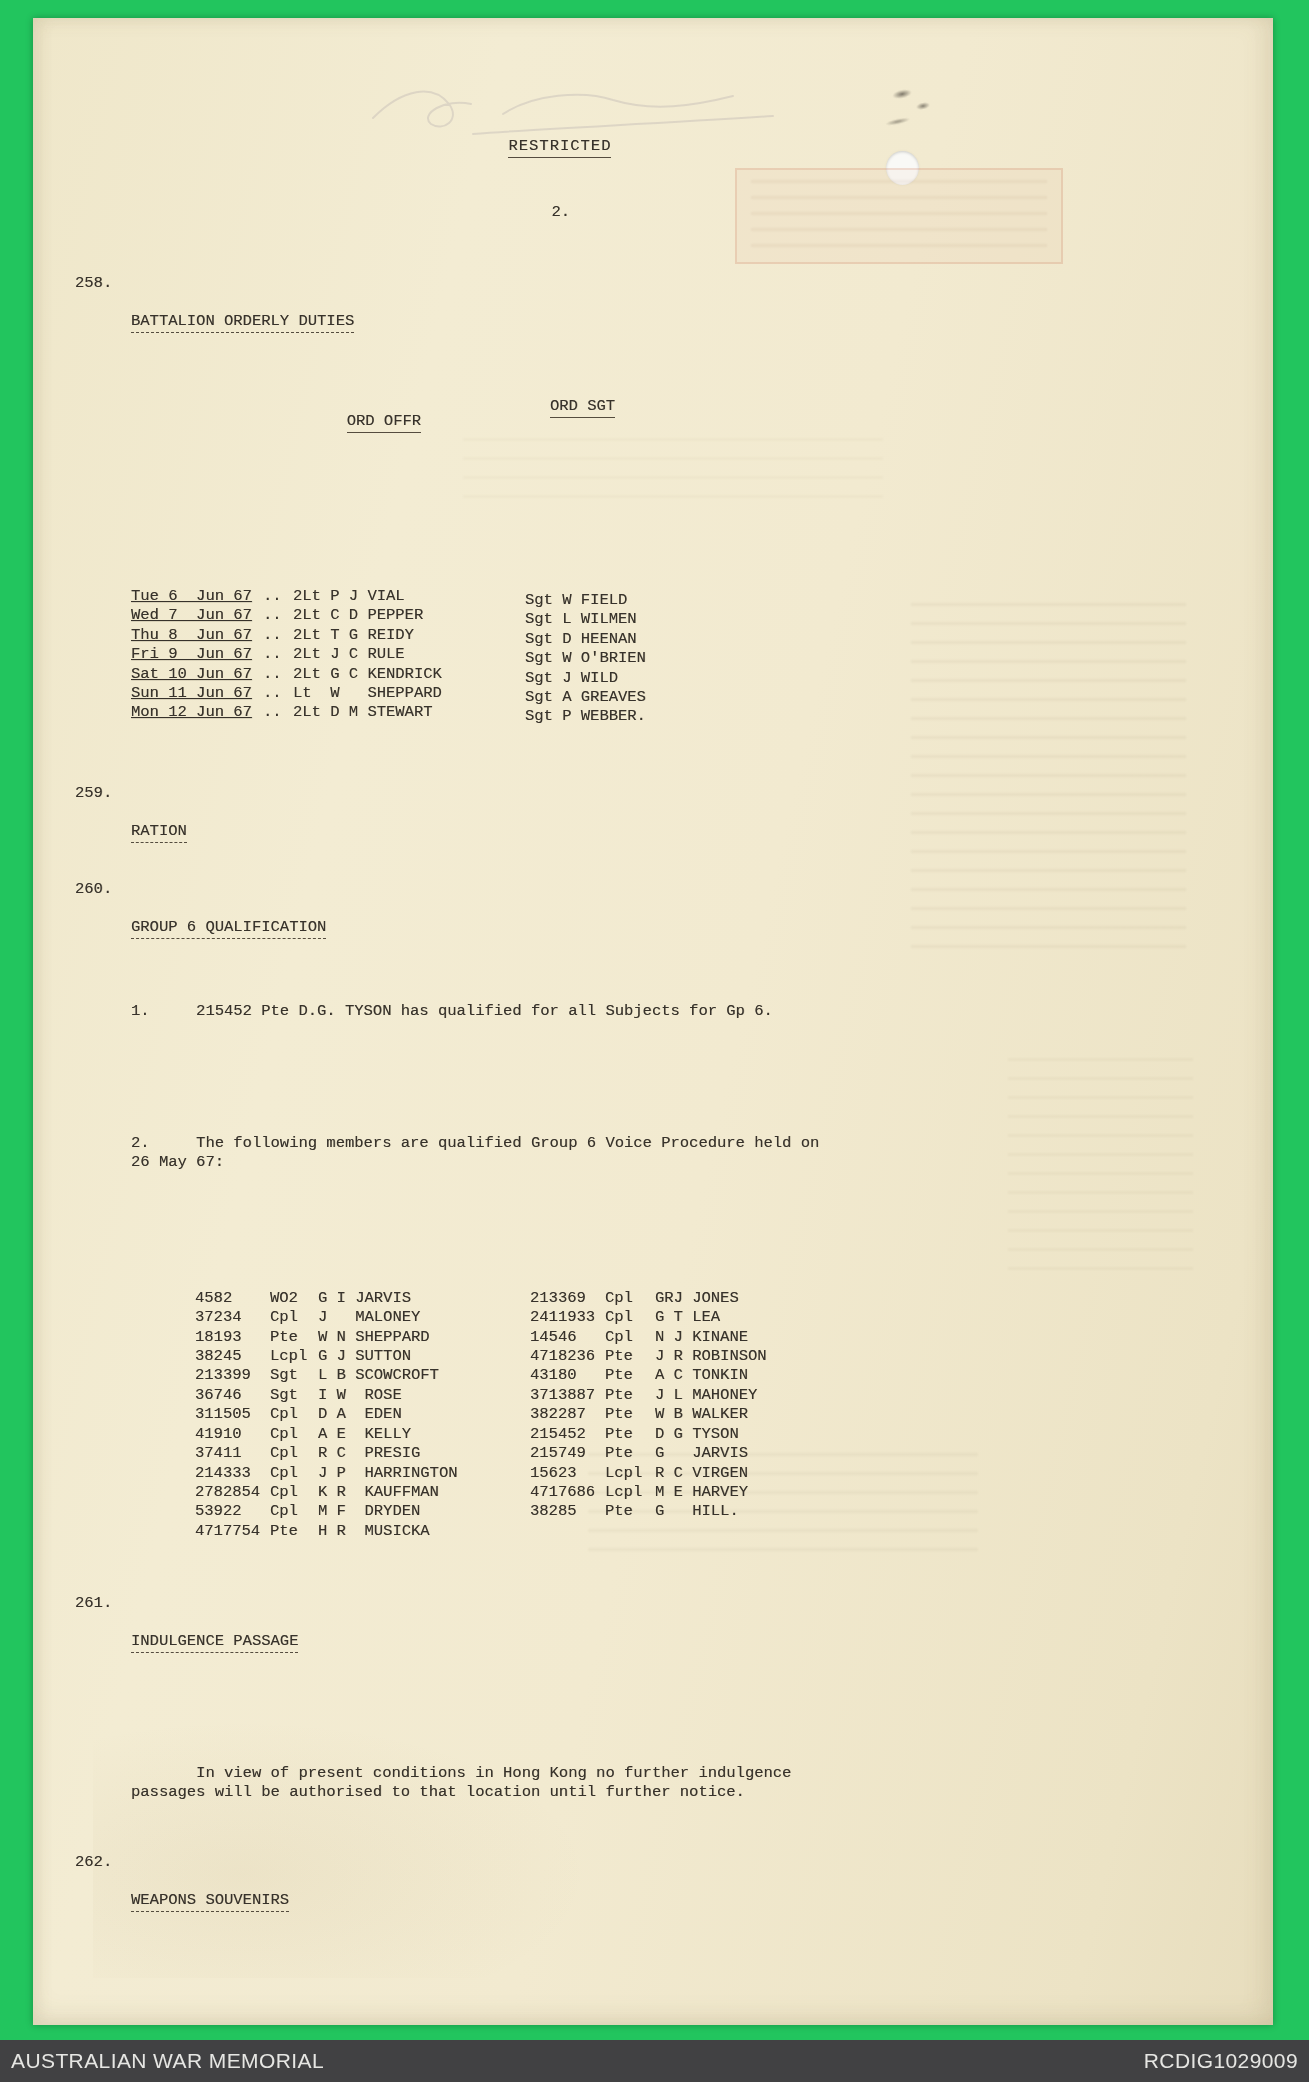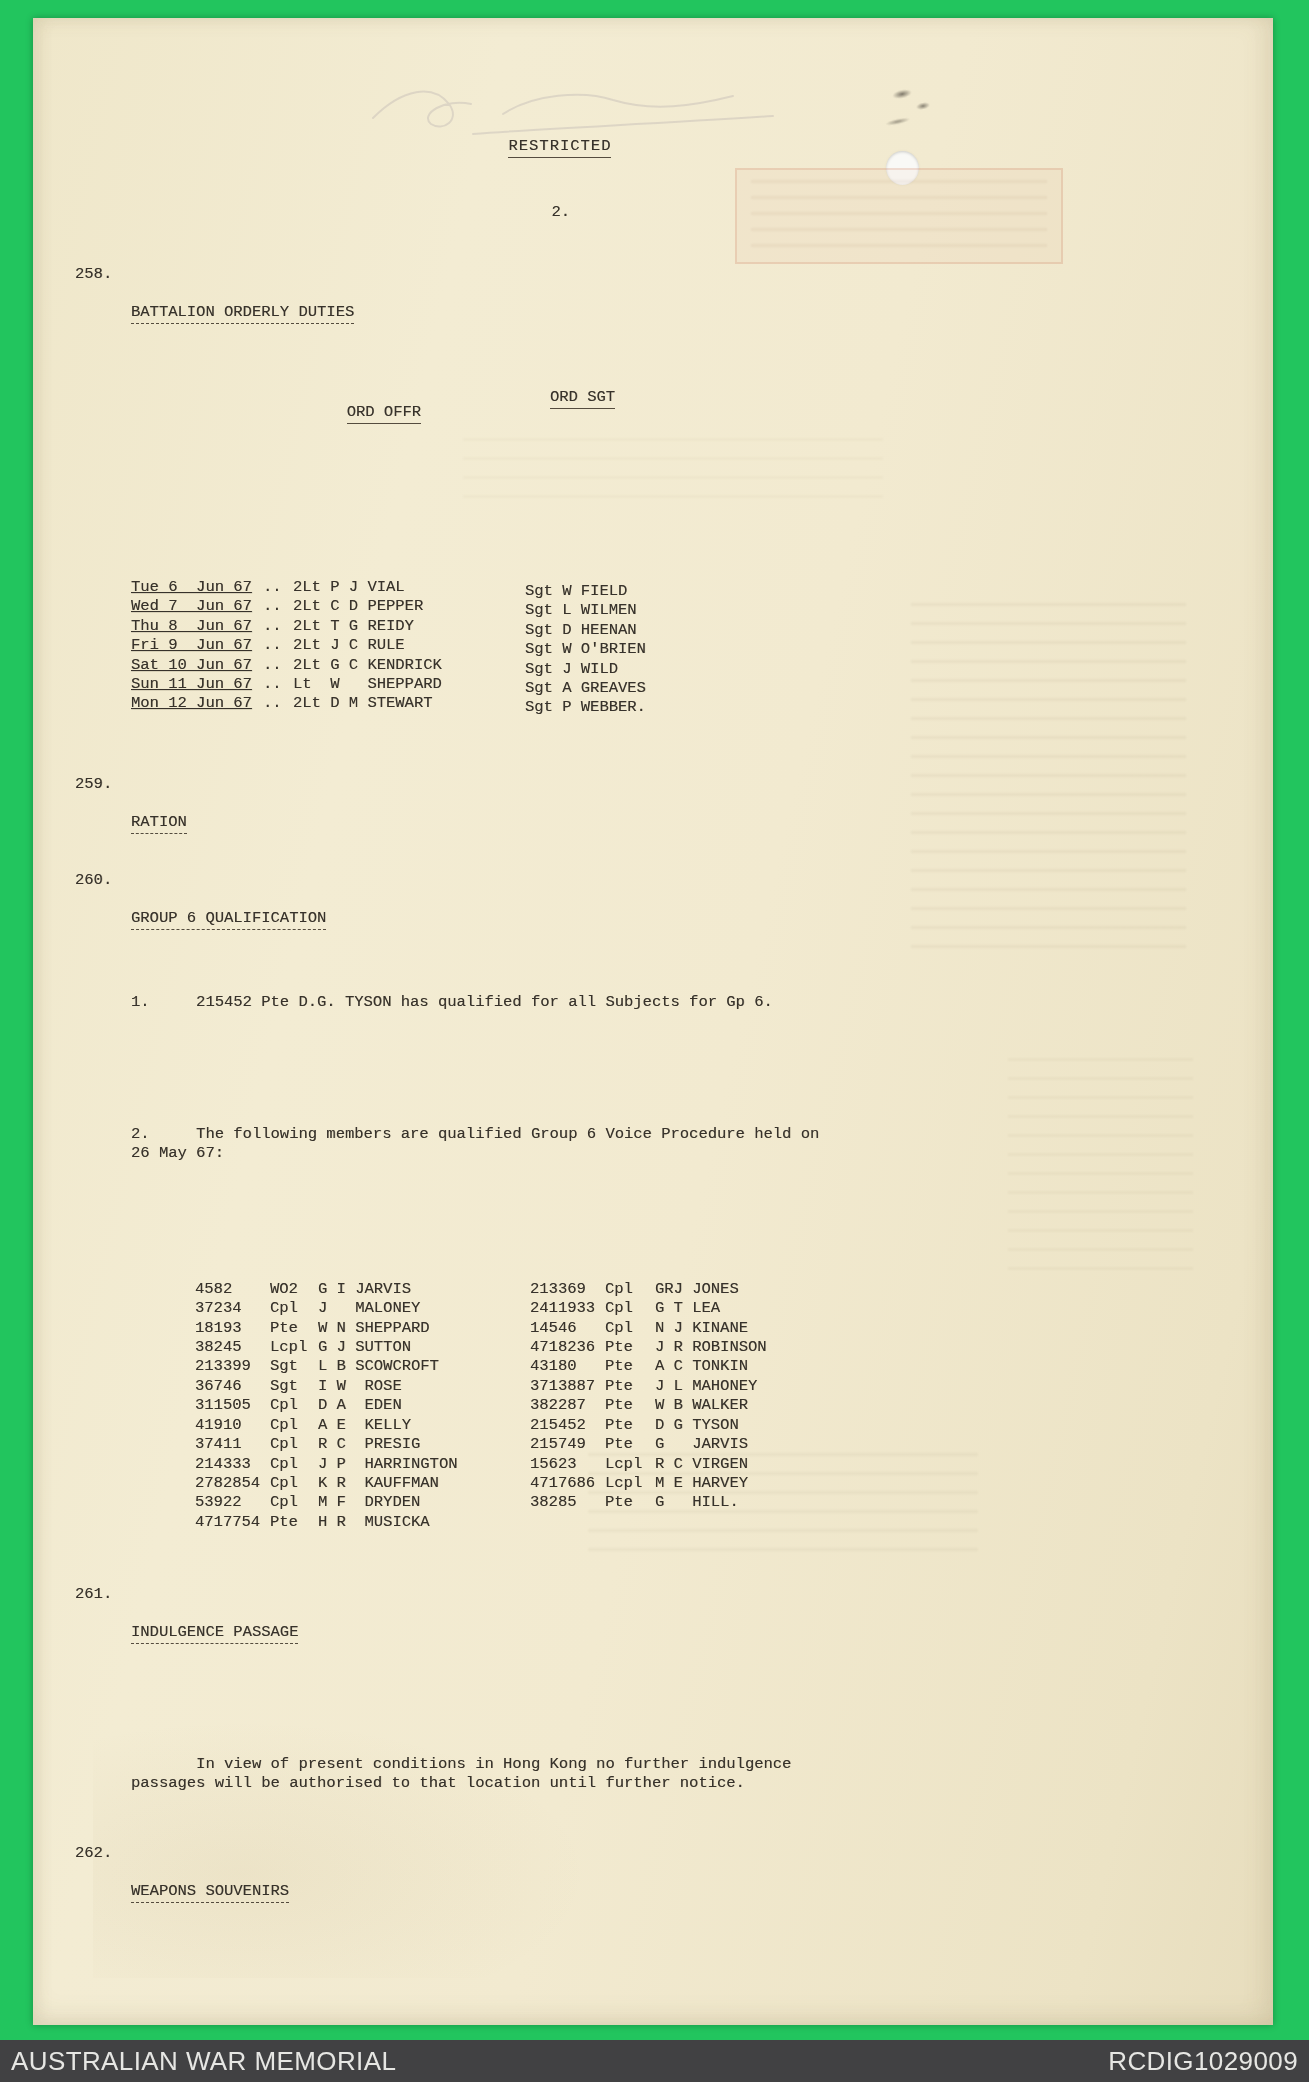--- a/index.html
+++ b/index.html
@@ -27,21 +27,21 @@
 
   .hdr-restricted { margin-left:401px; letter-spacing:1px; }
   .hdr-pagenum { margin-top:7px; }
   .hdr-pagenum span { margin-left:444px; }
 
   .sec { position:relative; }
   .secnum { position:absolute; left:42px; top:0; }
   .sec-body { margin-left:98px; }
 
   
-  .sec258 { margin-top:24px; }
+  .sec258 { margin-top:33px; }
   .duty-head { margin-top:22px; position:relative; }
   .col-offr { margin-left:104px; }
   .col-sgt  { position:absolute; left:419px; top:4px; }
   .duty-rows { margin-top:21px; }
   .duty-row { display:flex; line-height:19.4px; }
   .duty-date { width:132px;text-decoration:underline; }
   .duty-sep  { width:30px; }
   .duty-officer { width:232px; }
   .duty-sergeant { position:relative; top:4px; }
 
@@ -102,21 +102,21 @@
   .stain {
     position:absolute; left:60px; top:1700px; width:500px; height:260px; pointer-events:none;
     background:radial-gradient(ellipse at 30% 60%, rgba(150,120,60,0.07), transparent 70%);
   }
 
   
   .archive-bar {
     position:absolute; left:0; bottom:0; width:1309px; height:42px;
     background:#414143; display:flex; align-items:center; justify-content:space-between;
     padding:0 11px; font-family:"Liberation Sans","DejaVu Sans",sans-serif;
-    font-size:26px; color:#e6e6e3; letter-spacing:0.4px;
+    font-size:21px; color:#e6e6e3; letter-spacing:0.4px;
   }
 </style>
 </head>
 <body>
 
 <div class="stage">
   <div class="paper">
 
     <div class="hole"></div>
     <div class="stamp-box">

